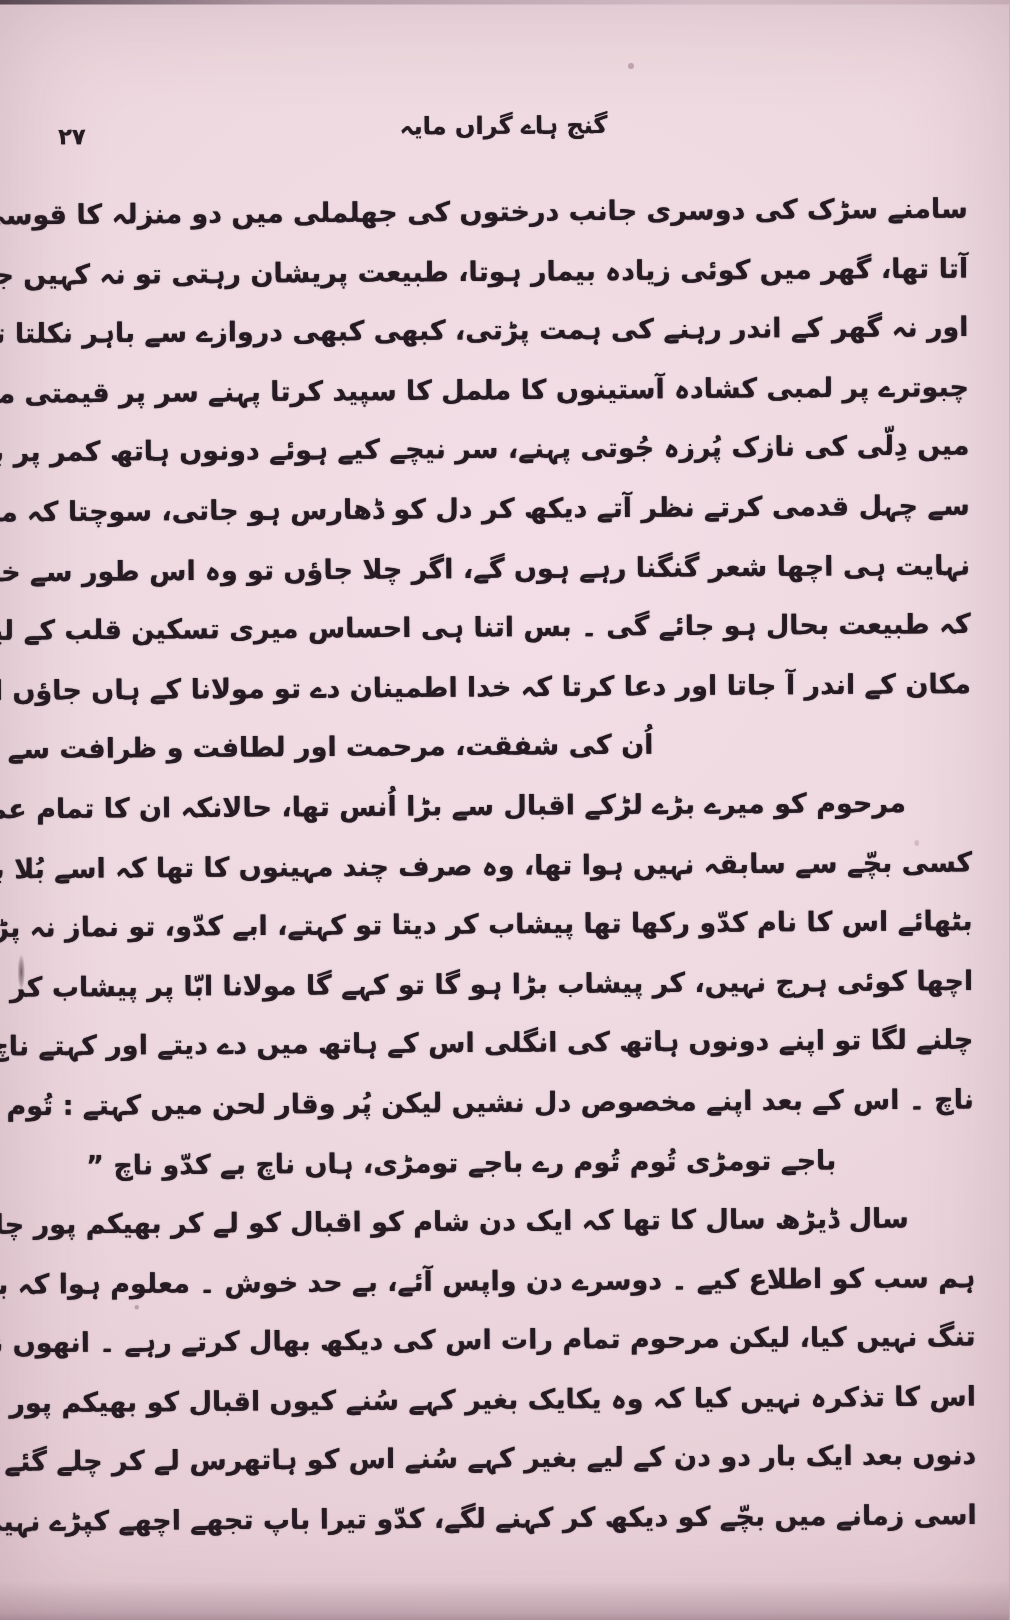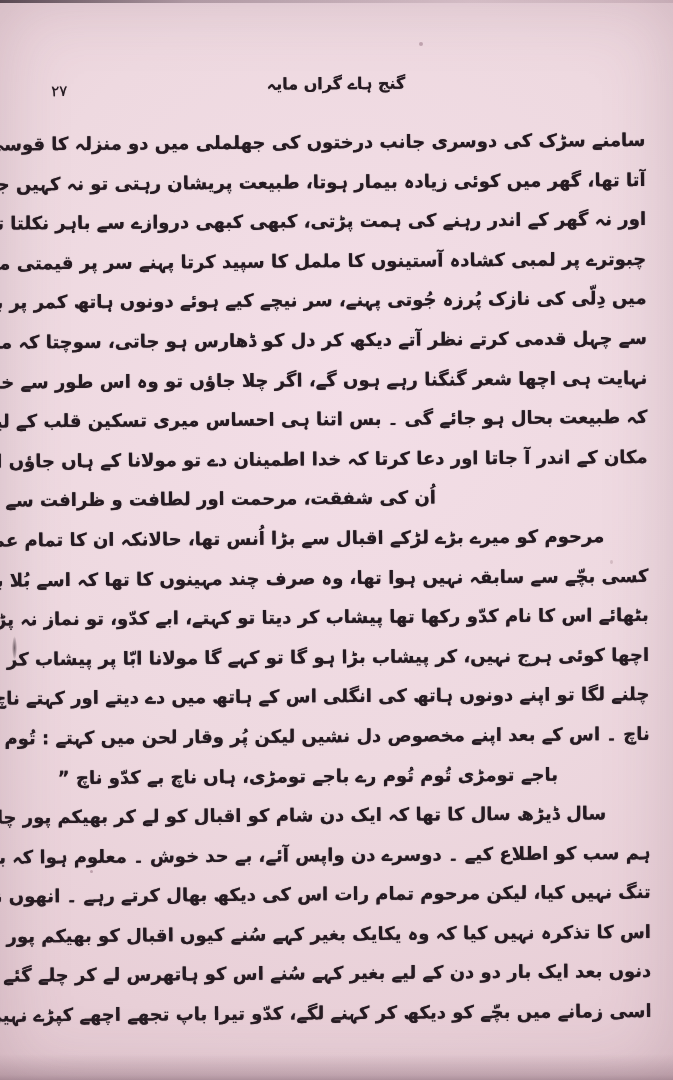--- a/index.html
+++ b/index.html
@@ -35,22 +35,22 @@
   .speck.c { width: 3px; height: 4px; right: 60px; top: 560px; opacity: .6; }
 
   .text-block {
     position: absolute; top: 72px; right: 28px; left: 27px;
     transform: rotate(-0.4deg);
     transform-origin: 100% 0;
     color: #261b22;
   }
   .header-row { position: relative; height: 48px; }
   .page-num {
-    position: absolute; left: 24px; top: 6px;
-    font-size: 15px; font-weight: 400; letter-spacing: 1px;
+    position: absolute; left: 12px; top: 6px;
+    font-size: 15px; font-weight: 700; letter-spacing: 1px;
     text-shadow: 0 0 0.7px rgba(38,27,34,0.8);
   }
   .title {
     text-align: center; font-size: 16px; font-weight: 700;
     text-shadow: 0 0 0.7px rgba(38,27,34,0.8);
   }
   .body-lines { margin-top: 0; }
   .line {
     direction: rtl;
     font-size: 18px; font-weight: 700;

